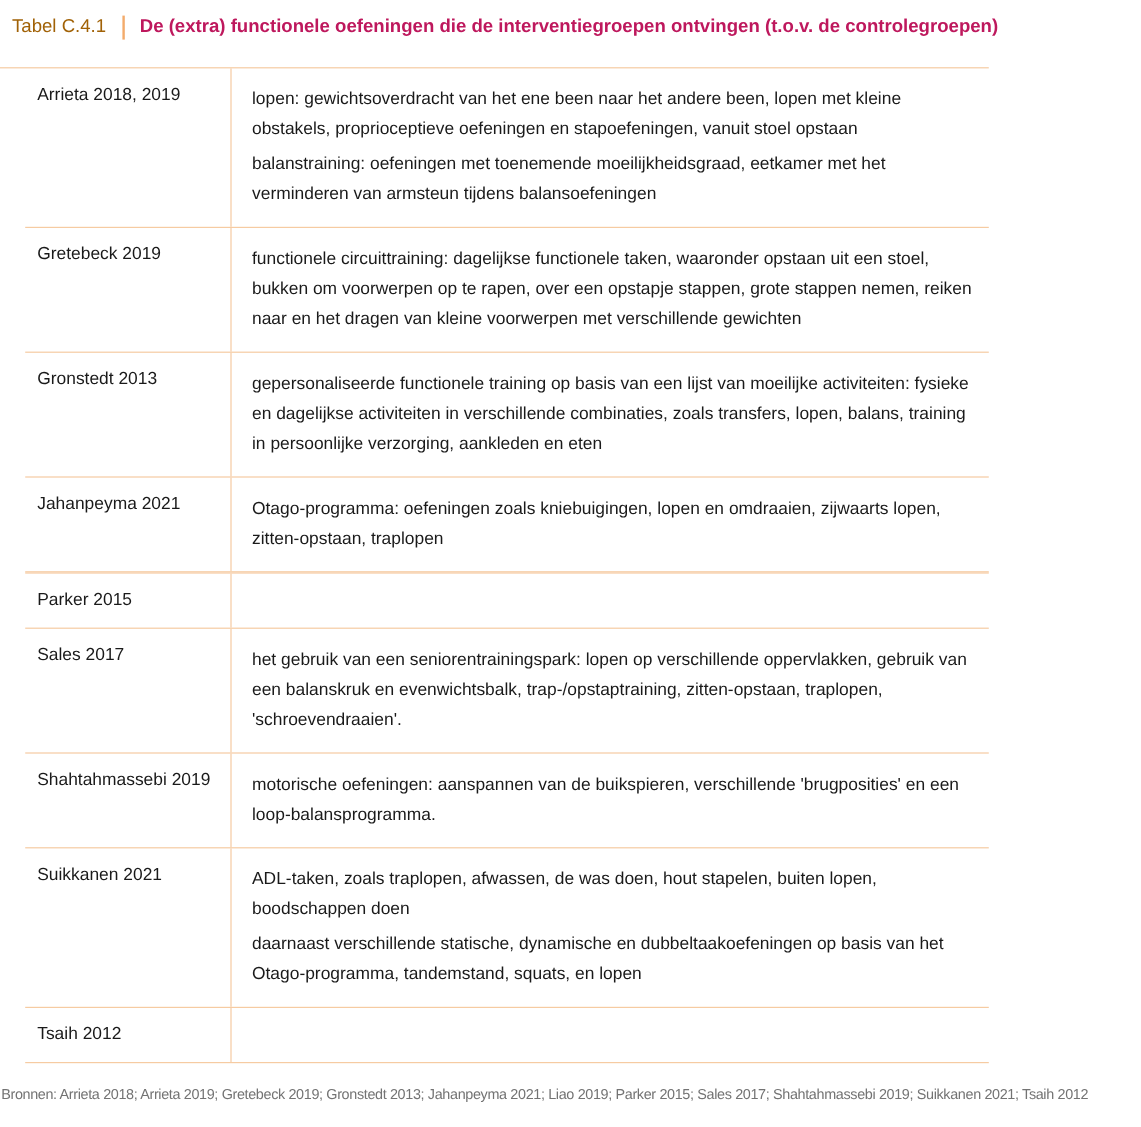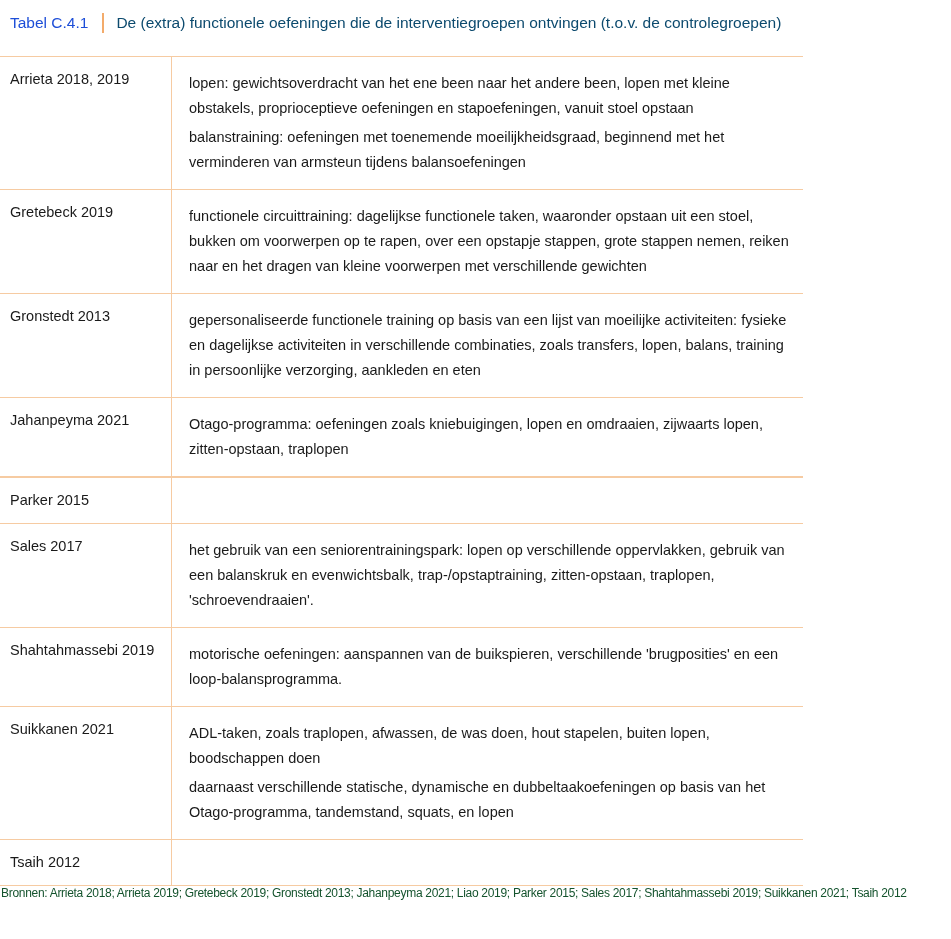--- a/index.html
+++ b/index.html
@@ -21,42 +21,43 @@
   }
   
   .table-header {
     display: flex;
     align-items: center;
     padding-left: 10px;
     margin-bottom: 21px;
     height: 24px;
   }
   .table-label {
-    color: #1d4ed8;
+    color: #a16207;
     font-size: 15.5px;
     font-weight: 400;
     white-space: nowrap;
   }
   .header-divider {
     width: 2px;
     height: 20px;
     background: #f3ab6b;
     margin: 0 12px 0 14px;
     flex: 0 0 auto;
   }
   .table-title {
-    color: #0c4a6e;
+    color: #be185d;
     font-size: 15.5px;
-    font-weight: 400;
+    font-weight: 700;
     white-space: nowrap;
   }
   
   .data-table {
     border-top: 1.5px solid #f6cba2;
     width: 803px;
+    padding-left: 21px;
   }
   .row {
     display: flex;
     align-items: stretch;
     border-bottom: 1.5px solid #f6cba2;
   }
   .cell-study {
     flex: 0 0 172px;
     box-sizing: border-box;
     width: 172px;
@@ -73,45 +74,46 @@
     font-size: 14.5px;
     line-height: 25px;
     color: #1a1a1a;
   }
   .desc-par {
     margin: 4px;
     padding: 0;
   }
   
   .sources {
+    margin-top: 19px;
     padding-left: 1px;
     font-size: 12px;
     letter-spacing: -0.3px;
     white-space: nowrap;
-    color: #14532d;
+    color: #737373;
   }
 </style>
 </head>
 <body>
 
 <div class="page">
 
   <div class="table-header">
     <span class="table-label">Tabel C.4.1</span>
     <span class="header-divider"></span>
     <span class="table-title">De (extra) functionele oefeningen die de interventiegroepen ontvingen (t.o.v. de controlegroepen)</span>
   </div>
 
   <div class="data-table">
     <div>
         <div class="row">
           <div class="cell-study">Arrieta 2018, 2019</div>
           <div class="cell-desc">
             <p class="desc-par">lopen: gewichtsoverdracht van het ene been naar het andere been, lopen met kleine obstakels, proprioceptieve oefeningen en stapoefeningen, vanuit stoel opstaan</p>
-            <p class="desc-par">balanstraining: oefeningen met toenemende moeilijkheidsgraad, beginnend met het verminderen van armsteun tijdens balansoefeningen</p>
+            <p class="desc-par">balanstraining: oefeningen met toenemende moeilijkheidsgraad, eetkamer met het verminderen van armsteun tijdens balansoefeningen</p>
           </div>
         </div>
         <div class="row">
           <div class="cell-study">Gretebeck 2019</div>
           <div class="cell-desc">
             <p class="desc-par">functionele circuittraining: dagelijkse functionele taken, waaronder opstaan uit een stoel, bukken om voorwerpen op te rapen, over een opstapje stappen, grote stappen nemen, reiken naar en het dragen van kleine voorwerpen met verschillende gewichten</p>
           </div>
         </div>
         <div class="row">
           <div class="cell-study">Gronstedt 2013</div>

